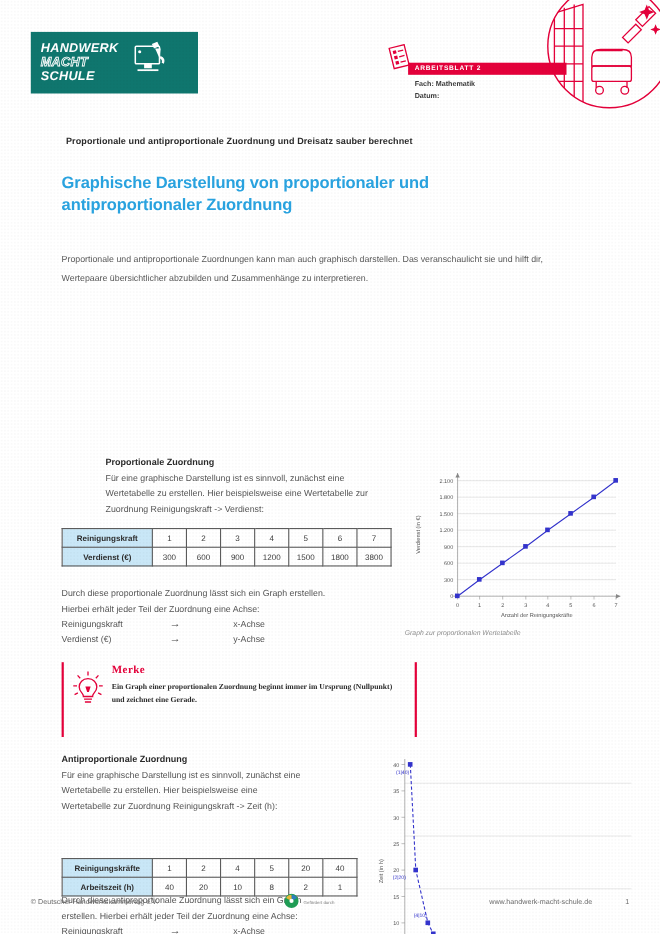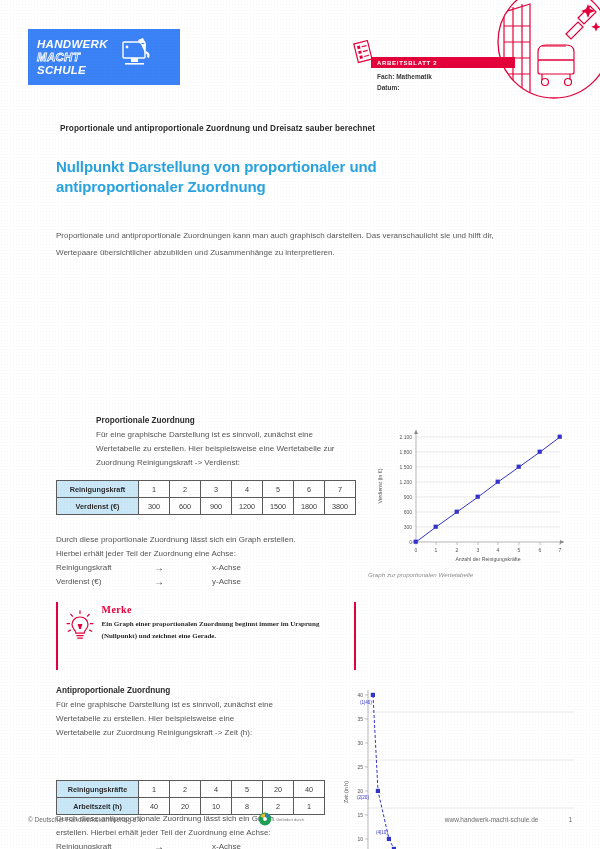--- a/index.html
+++ b/index.html
@@ -12,21 +12,21 @@
     position: relative;
     overflow: hidden;
   }
 
   
   .header { position: relative; height: 112px; width: 100%; }
 
   .logo-box {
     position: absolute; left: 28px; top: 29px;
     width: 152px; height: 56px;
-    background: #3b82f6;
+    background: #0f766e;
     display: flex; align-items: center; padding-left: 9px;
   }
   .logo-words { display: flex; flex-direction: column; gap: 1px; }
   .logo-words span {
     color: #ffffff; font-weight: bold; font-style: italic;
     font-size: 11.5px; letter-spacing: .3px; line-height: 12px;
   }
   .logo-words span.outline {
     color: transparent;
     -webkit-text-stroke: 0.8px #ffffff;
@@ -93,21 +93,21 @@
   
   .axis-rows { font-size: 8px; line-height: 14px; color: #555; }
   .axis-rows .r { display: flex; }
   .axis-rows .c1 { width: 98px; }
   .axis-rows .c2 { width: 58px; font-size: 10px; color: #444; line-height: 13px;}
   .axis-rows .c3 { }
 
   
   .merke {
     position: absolute; left: 56px; display: flex; align-items: flex-start;
-    width: 300px;
+    width: 323px;
   }
   .merke .bar-l, .merke .bar-r {
     width: 1.6px; background: #e4003a; align-self: stretch;
   }
   .merke .bulb { width: 44px; display: flex; justify-content: center; padding-top: 6px; }
   .merke .body { flex: 1; padding: 2px 8px 2px 0; }
   .merke h4 {
     margin: 0 0 4px 0; color: #e4003a; font-size: 10px;
     font-family: "Liberation Serif", serif; font-weight: bold;
     letter-spacing: .4px;
@@ -204,21 +204,21 @@
         <path d="M114 22 l1.4 3.4 l3.4 1.4 l-3.4 1.4 l-1.4 3.4 l-1.4 -3.4 l-3.4 -1.4 l3.4 -1.4 z" fill="#e4003a" stroke="none"></path>
       </g>
     </svg>
   </div>
 </div>
 
 <div class="content">
 
   <div class="kicker">Proportionale und antiproportionale Zuordnung und Dreisatz sauber berechnet</div>
   <div class="title">
-    <div>Nullpunkt Darstellung von proportionaler und</div>
+    <div>Graphische Darstellung von proportionaler und</div>
     <div>antiproportionaler Zuordnung</div>
   </div>
   <div class="intro">Proportionale und antiproportionale Zuordnungen kann man auch graphisch darstellen. Das veranschaulicht sie und hilft dir, Wertepaare übersichtlicher abzubilden und Zusammenhänge zu interpretieren.</div>
 
   <div class="section" style="top:292px;width:300px;margin-left:40px;">
     <div class="sec-h">Proportionale Zuordnung</div>
     <div class="sec-p">
       <div>Für eine graphische Darstellung ist es sinnvoll, zunächst eine</div>
       <div>Wertetabelle zu erstellen. Hier beispielsweise eine Wertetabelle zur</div>
       <div>Zuordnung Reinigungskraft -&gt; Verdienst:</div>

